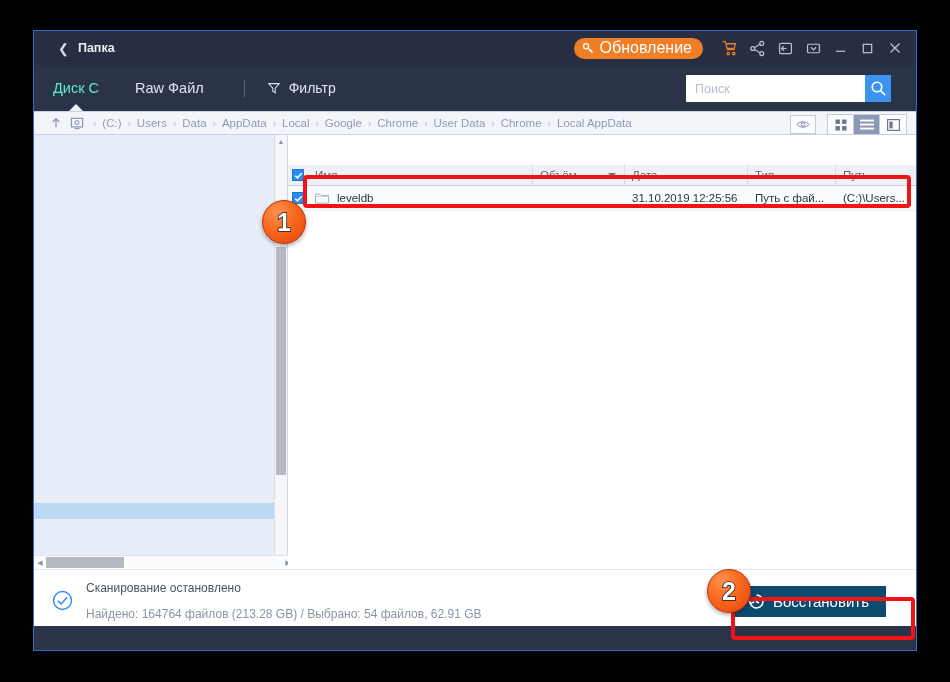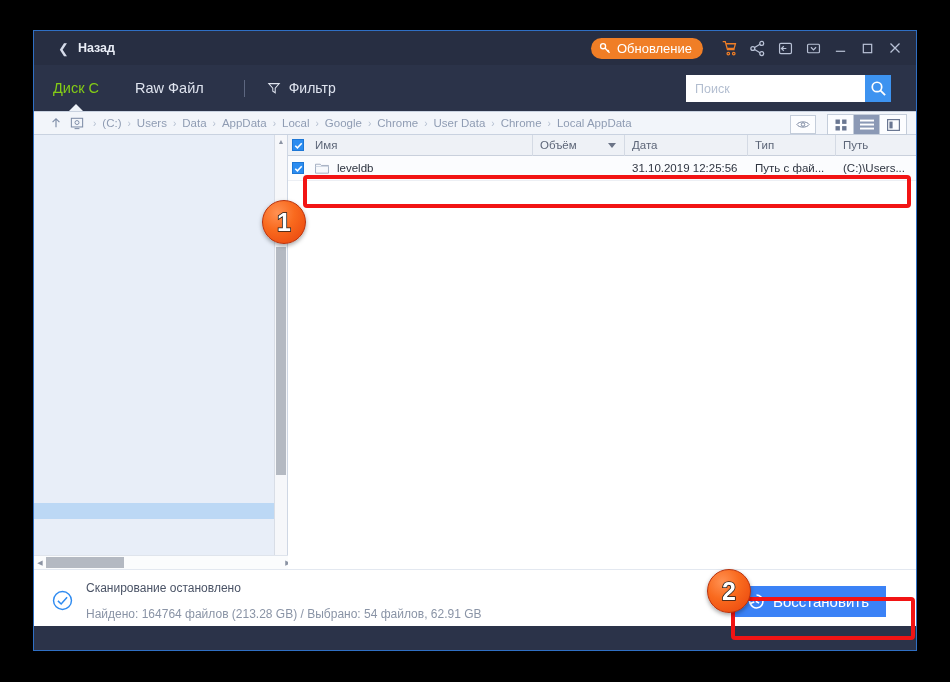--- a/index.html
+++ b/index.html
@@ -37,21 +37,21 @@
   .back-chev { font-size: 13px; color: #d6dcea; font-weight: normal; }
   .title-right {
     position: absolute; right: 8px; top: 0; height: 34px;
     display: flex; align-items: center; gap: 0;
   }
   .update-btn {
     display: flex; align-items: center; gap: 5px;
     background: #f07e26; color: #fff;
     border-radius: 11px;
     height: 21px; padding: 0 11px 0 8px;
-    font-size: 13px; cursor: pointer;
+    font-size: 16px; cursor: pointer;
     margin-right: 12px;
   }
   .key-ico { width: 13px; height: 13px; display: block; }
   .tb-ico {
     width: 28px; height: 30px;
     display: flex; align-items: center; justify-content: center;
     cursor: pointer;
   }
   .tb-ico svg { display: block; }
   .win-ico {
@@ -64,21 +64,21 @@
   .tabsrow {
     position: relative; height: 46px;
     background: #2b3349;
     display: flex; align-items: center;
   }
   .tab {
     font-size: 14.5px; color: #dfe4ef;
     cursor: pointer; position: relative;
     height: 46px; display: flex; align-items: center;
   }
-  .tab.active { color: #84cc16; }
+  .tab.active { color: #5eead4; }
   .tab1 { margin-left: 19px; }
   .tab2 { margin-left: 36px; }
   .tab-arrow {
     position: absolute; bottom: 0; left: 50%;
     margin-left: -7px;
     width: 0; height: 0;
     border-left: 7px solid transparent;
     border-right: 7px solid transparent;
     border-bottom: 7px solid #eef2f8;
   }
@@ -183,21 +183,21 @@
   .hs-l, .hs-r {
     width: 12px; text-align: center; color: #8b93a3; font-size: 7px;
     cursor: pointer;
   }
   .hs-thumb {
     height: 11px; width: 78px; background: #b4b9c2;
     margin-left: 0px; cursor: pointer;
   }
 
   
-  .filelist { position: relative; flex: 1; background: #86efac; }
+  .filelist { position: relative; flex: 1; background: #86efac; margin-top: 30px; }
   .colhead {
     display: flex; height: 21px;
     background: #eef1f6;
     border-bottom: 1px solid #c9d0dc;
     font-size: 11.5px; color: #5d6678;
     align-items: center;
   }
   .ch {
     height: 21px; display: flex; align-items: center;
     border-right: 1px solid #d4dae4;
@@ -238,21 +238,21 @@
     display: flex; align-items: center;
   }
   .chk-ico { margin-left: 18px; margin-right: 13px; display: flex; }
   .st-texts { display: flex; flex-direction: column; gap: 12px; }
   .st-1 { font-size: 12px; color: #4a5costume; color: #4a5366; }
   .st-2 { font-size: 12px; color: #8a94a6; }
   .restore-btn {
     position: absolute; right: 30px; top: 16px;
     display: flex; align-items: center; gap: 8px;
     height: 31px; padding: 0 17px;
-    background: #3b82f6; color: #fff;
+    background: #0c4a6e; color: #fff;
     font-size: 15px; cursor: pointer;
   }
   .statusfoot {
     position: absolute; left: 0; right: 0; bottom: 0;
     height: 5px; background: #2b3349;
   }
 
   
   .ann-rect {
     position: absolute;
@@ -281,21 +281,21 @@
 </style>
 </head>
 <body>
 
 <div id="root">
   <div class="window">
 
     <div class="titlebar">
       <div class="back-btn">
         <span class="back-chev">❮</span>
-        <span>Назад</span>
+        <span>Папка</span>
       </div>
 
       <div class="title-right">
         <div class="update-btn">
           <svg class="key-ico" viewBox="0 0 16 16">
             <circle cx="5" cy="5.2" r="3.1" fill="none" stroke="#ffffff" stroke-width="1.6"></circle>
             <path d="M7.2 7.4 L13 13.2" stroke="#ffffff" stroke-width="1.7" fill="none"></path>
             <path d="M10.4 11.8 L12 10.2" stroke="#ffffff" stroke-width="1.7" fill="none"></path>
           </svg>
           <span>Обновление</span>

